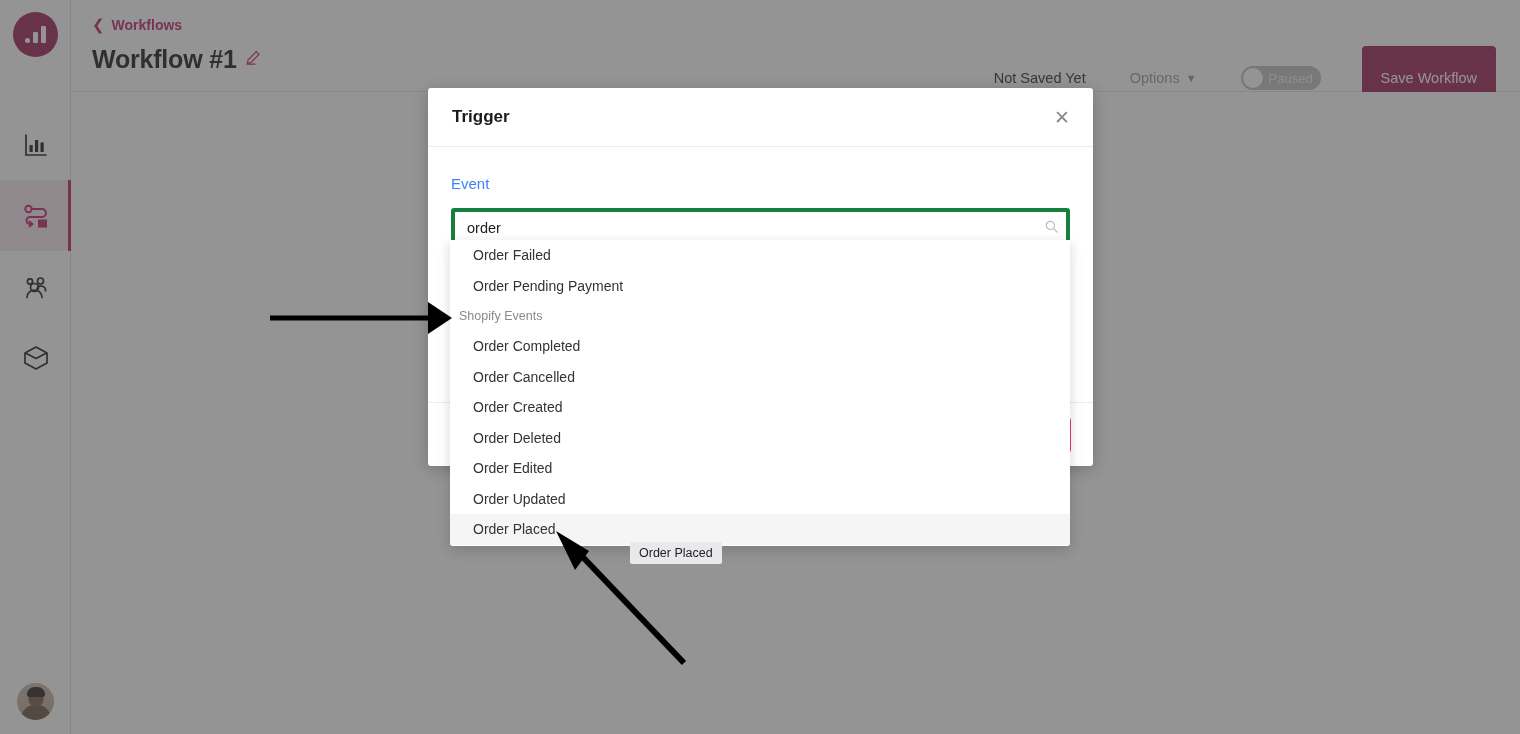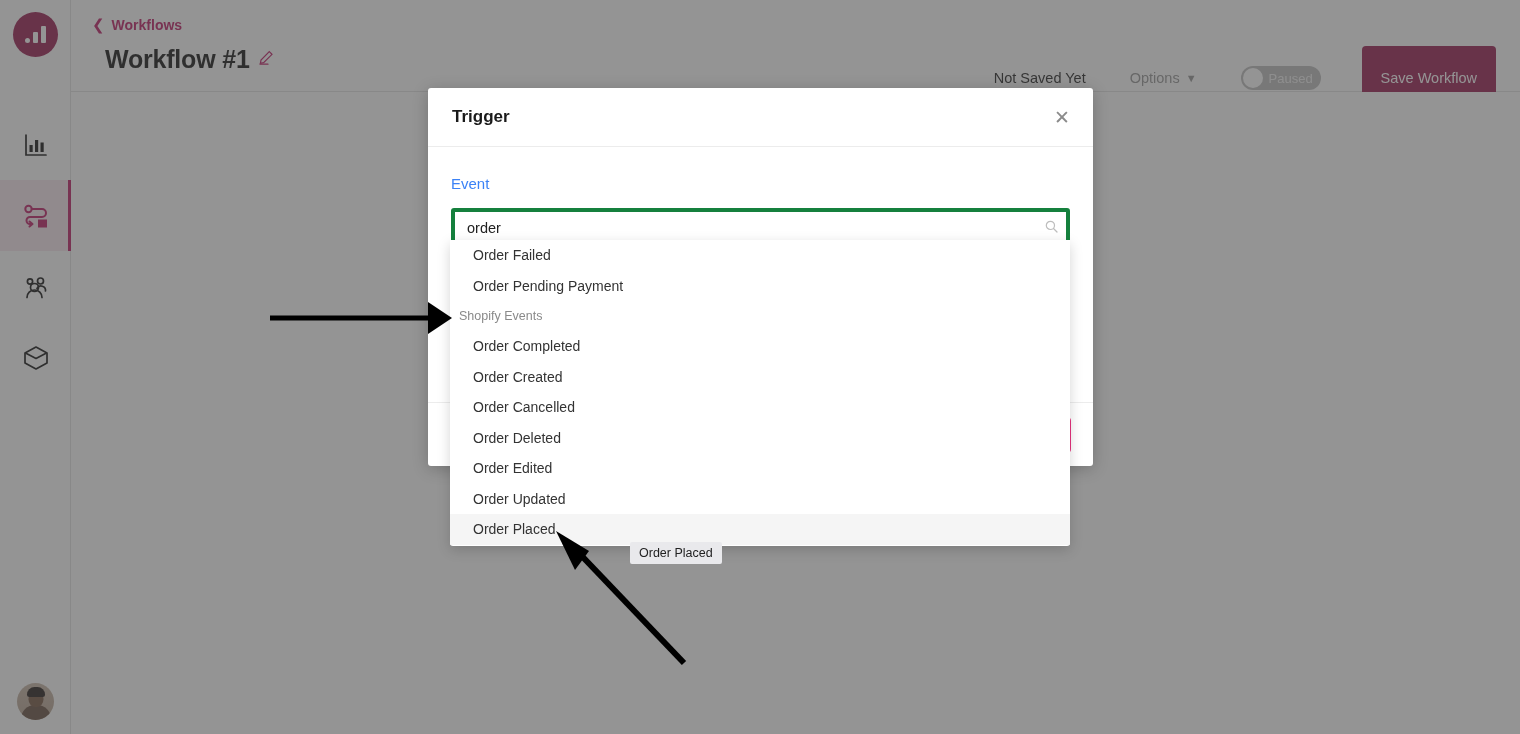--- a/index.html
+++ b/index.html
@@ -80,21 +80,21 @@
     position: absolute; left: 21px; top: 17px;
     display: flex; align-items: center; gap: 7px;
     color: #c0236a; font-size: 14px; font-weight: bold;
     cursor: pointer;
   }
   .breadcrumb .chev {
     font-size: 15px; font-weight: normal; line-height: 1;
     margin-top: -1px;
   }
   .title-row {
-    position: absolute; left: 34px; top: 45px;
+    position: absolute; left: 21px; top: 45px;
     display: flex; align-items: center; gap: 9px;
   }
   .page-title { font-size: 25px; font-weight: bold; color: #1a1a1a; letter-spacing: -0.2px; }
   .edit-icon { cursor: pointer; display: block; }
 
   .header-right {
     position: absolute; right: 24px; top: 46px;
     display: flex; align-items: center; gap: 16px;
   }
   .not-saved { font-size: 14.5px; color: #2b2b2b; margin-right: 28px; }
@@ -353,22 +353,22 @@
     <div class="modal-footer">
       <button class="primary-btn">Save</button>
     </div>
   </div>
 
   <div class="dropdown" id="dropdown-list">
       <div class="dd-option">Order Failed</div>
       <div class="dd-option">Order Pending Payment</div>
       <div class="dd-group">Shopify Events</div>
       <div class="dd-option">Order Completed</div>
+      <div class="dd-option">Order Cancelled</div>
       <div class="dd-option">Order Created</div>
-      <div class="dd-option">Order Cancelled</div>
       <div class="dd-option">Order Deleted</div>
       <div class="dd-option">Order Edited</div>
       <div class="dd-option">Order Updated</div>
       <div class="dd-option hovered">Order Placed</div>
     </div>
 
   <div class="tooltip">Order Placed</div>
 
   <svg class="annotations" width="1520" height="734">
     <g>

